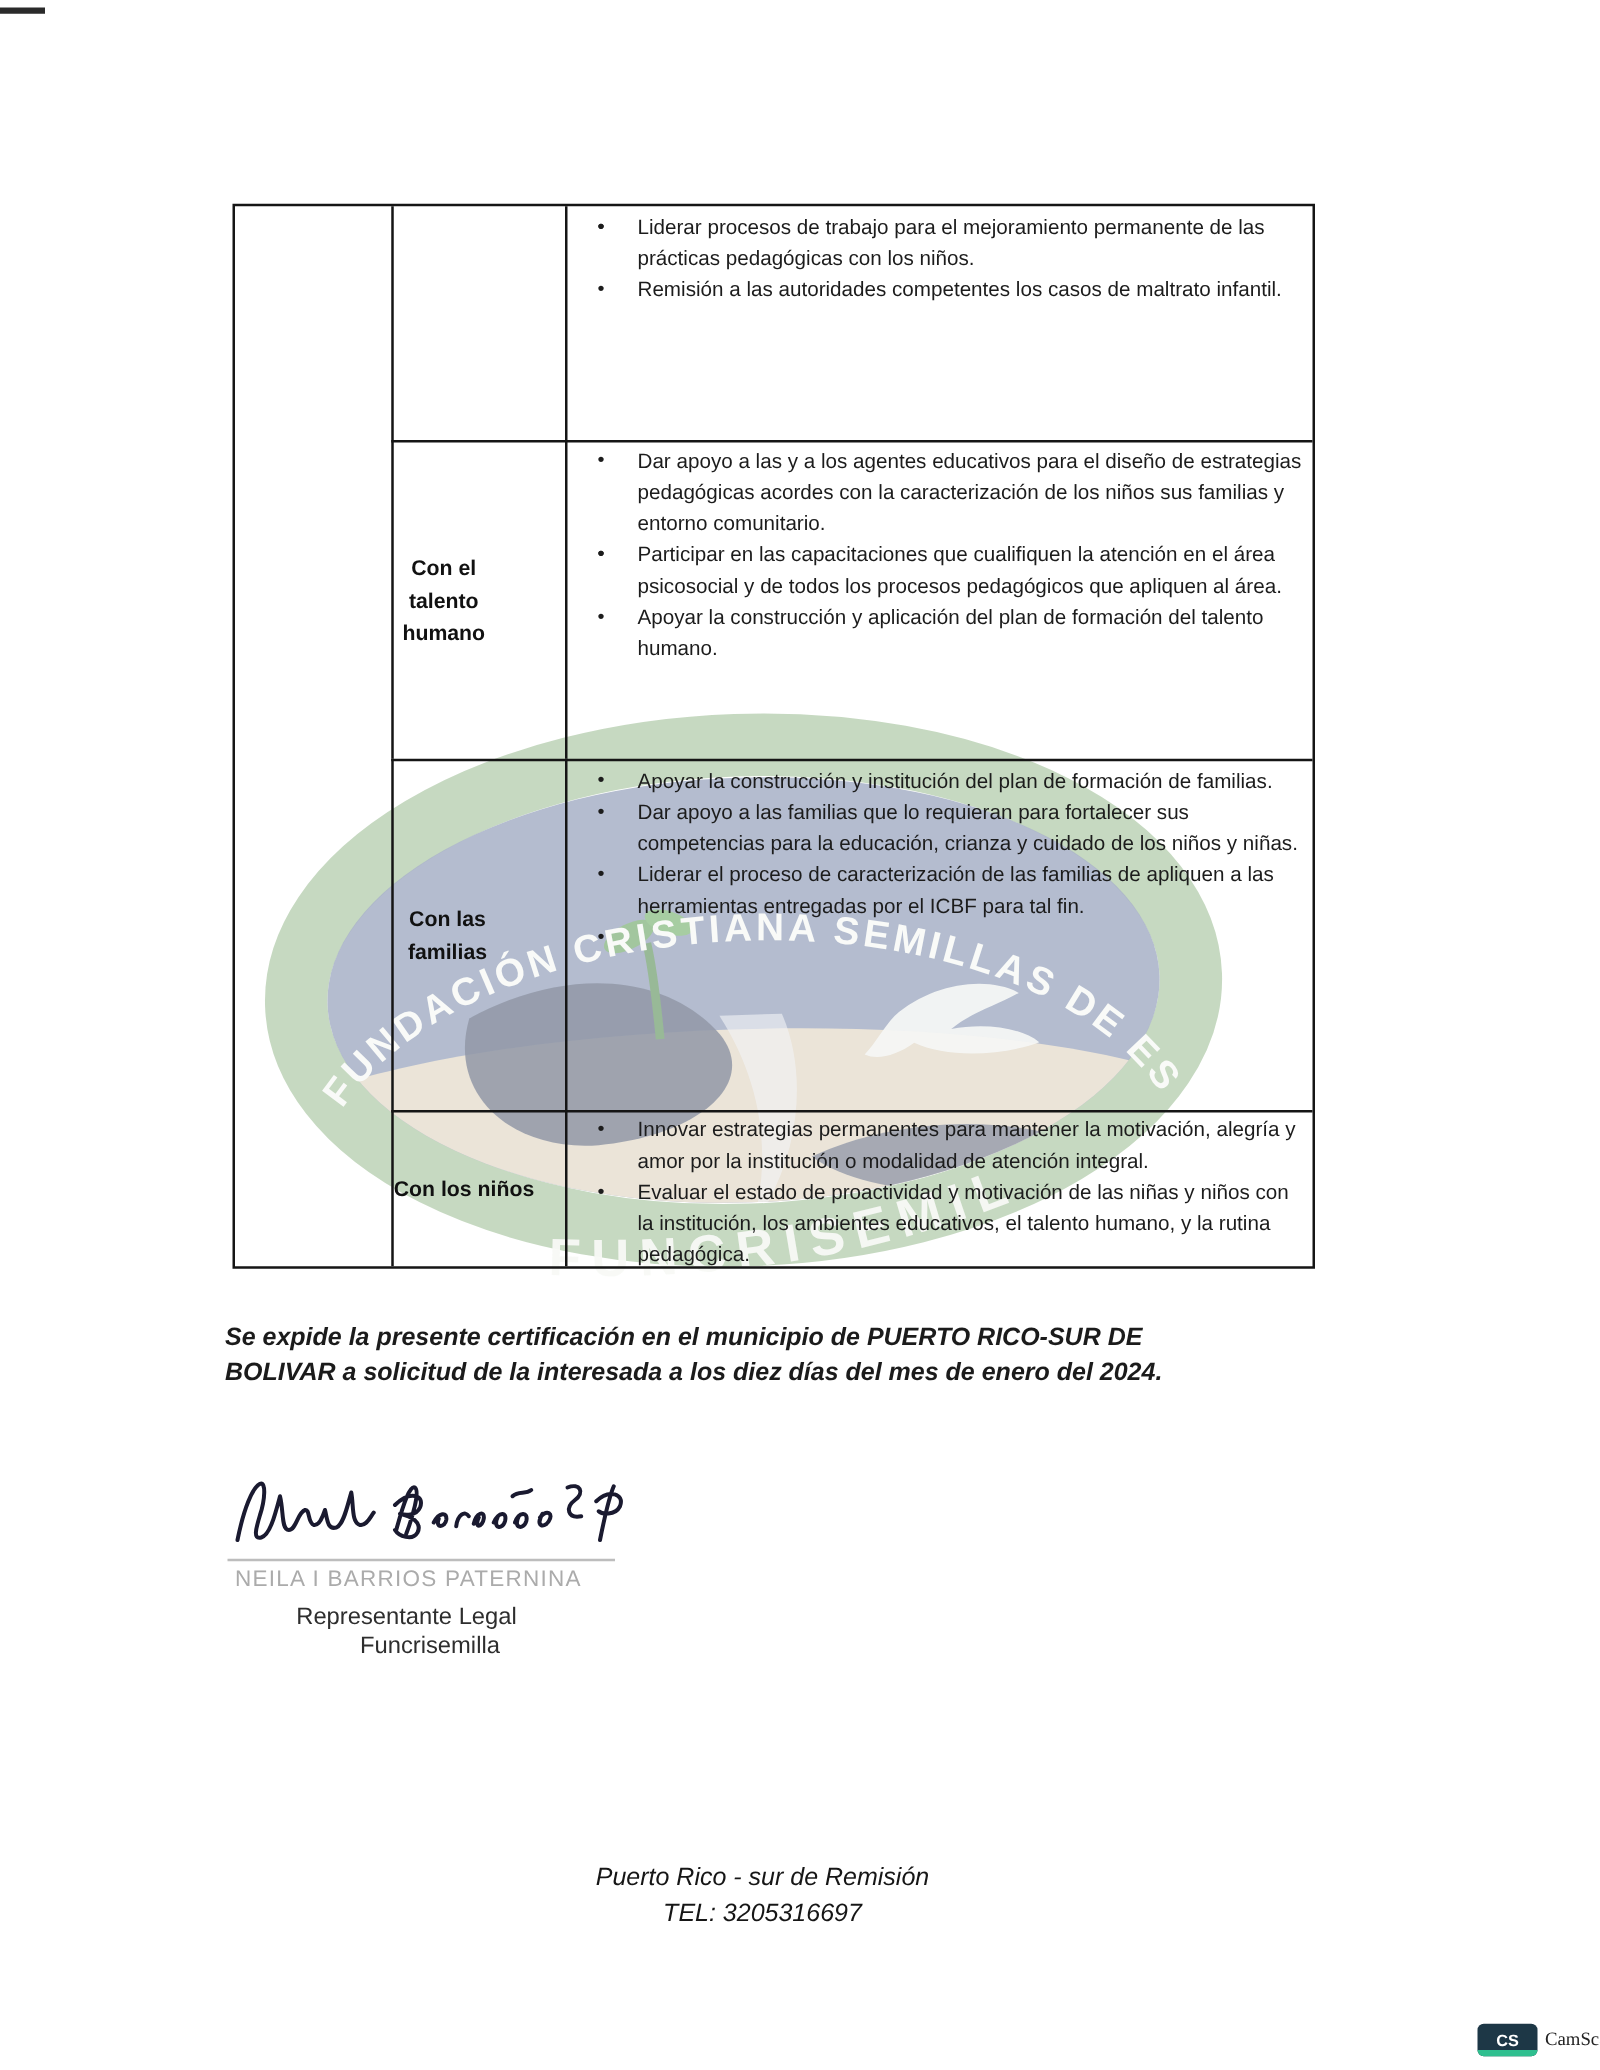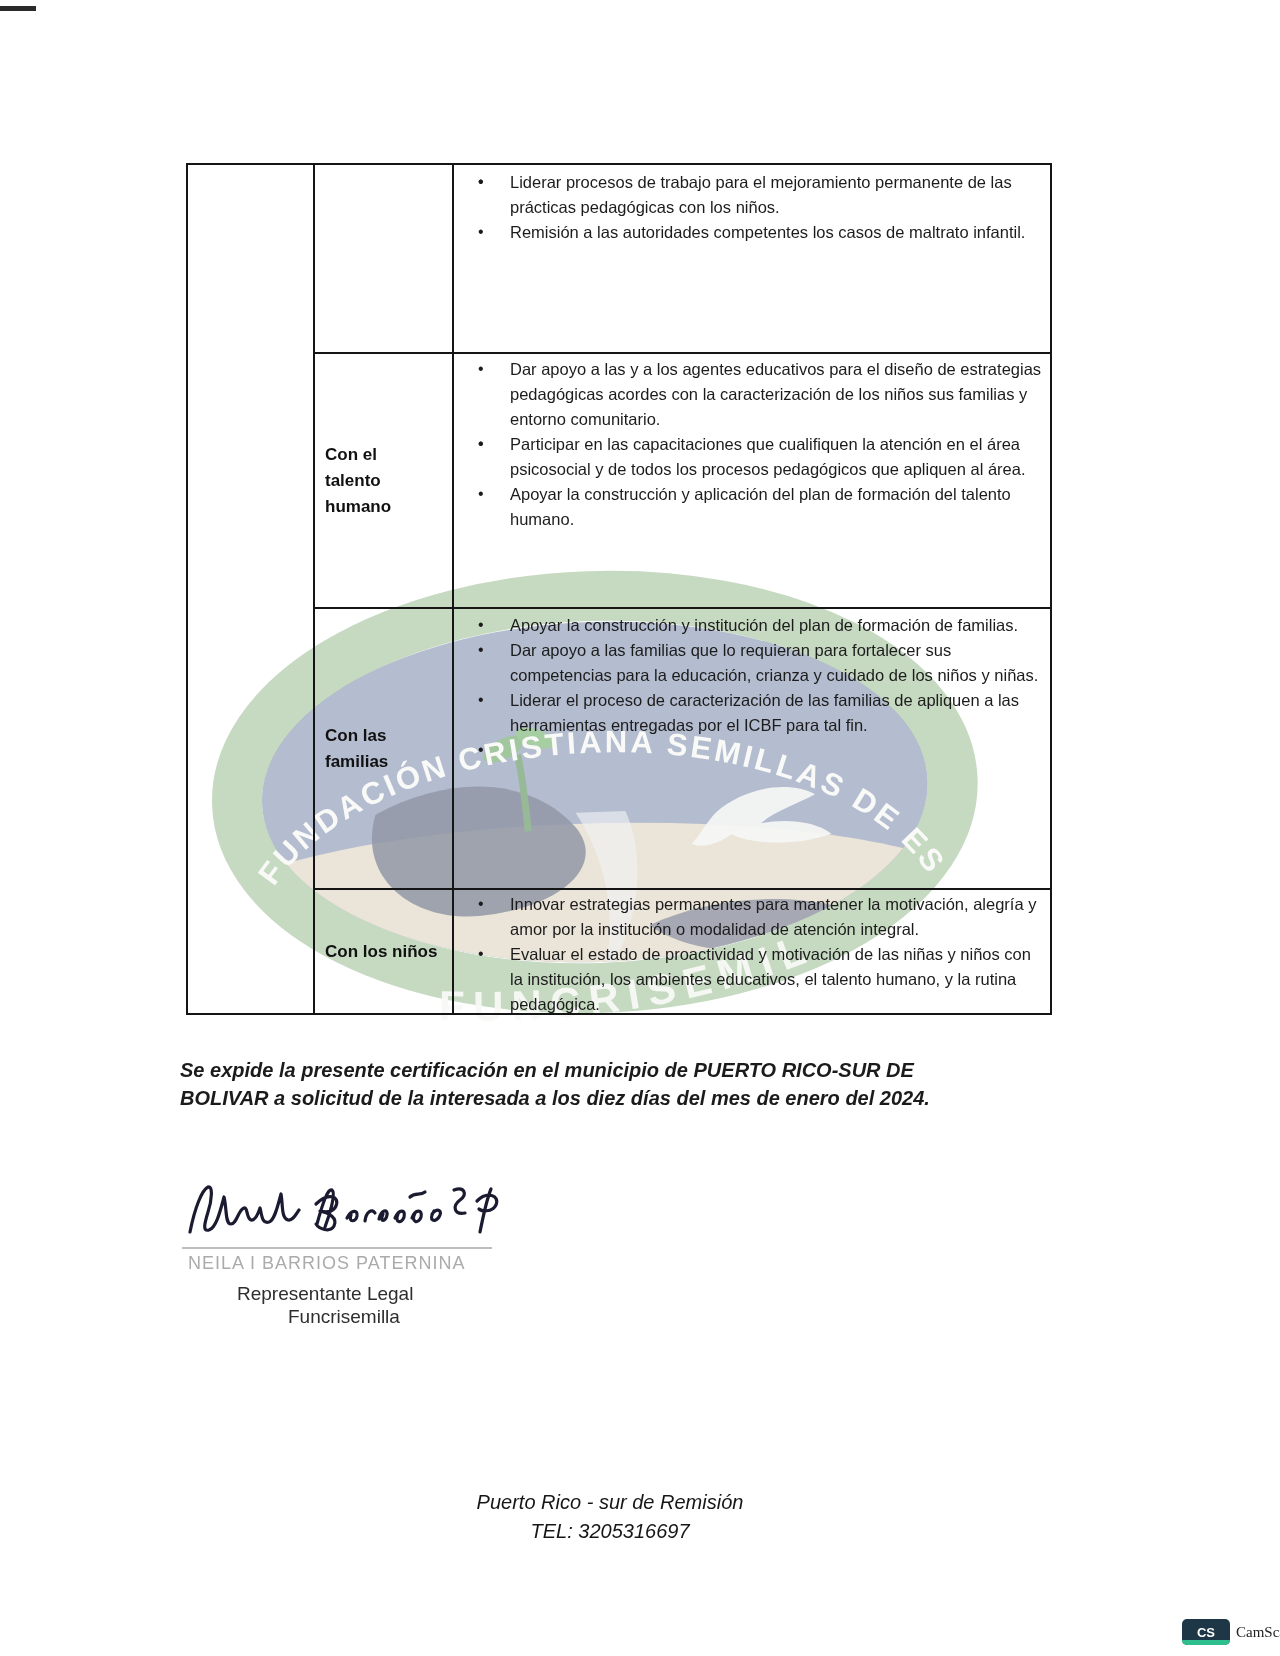--- a/index.html
+++ b/index.html
@@ -11,21 +11,21 @@
       transform:rotate(-2deg);z-index:0;pointer-events:none;}
 
   
   #tbl{position:absolute;left:186px;top:163px;width:866px;height:852px;z-index:2;
        border:2px solid #151515;box-sizing:border-box;display:grid;
        grid-template-columns:125px 139px 598px;
        grid-template-rows:187px 255px 281px 125px;background:transparent;}
   .cell{box-sizing:border-box;overflow:hidden;background:transparent;}
   .merged-left{grid-column:1;grid-row:1/5;}
   .lab{grid-column:2;border-left:2px solid #151515;display:flex;align-items:center;
-       padding-left:10px;font-weight:bold;font-size:17px;line-height:26px;color:#111;}
+       font-weight:bold;font-size:17px;line-height:26px;color:#111;text-align:center;}
   .bul{grid-column:3;border-left:2px solid #151515;}
   .rt{border-top:2px solid #151515;}
   .lr1 span{display:block;max-width:80px;}
   .lr2 span{display:block;max-width:86px;}
   .lr3 span{white-space:nowrap;}
   .bul ul{margin:0;padding:0;list-style:none;font-size:16.5px;line-height:25px;}
   .bul li{position:relative;padding-left:56px;padding-right:8px;}
   .dot{position:absolute;left:24px;top:-1px;font-size:16px;}
   .br0{padding-top:5px;} .br1{padding-top:3px;} .br2{padding-top:4px;} .br3{padding-top:2px;}
 

